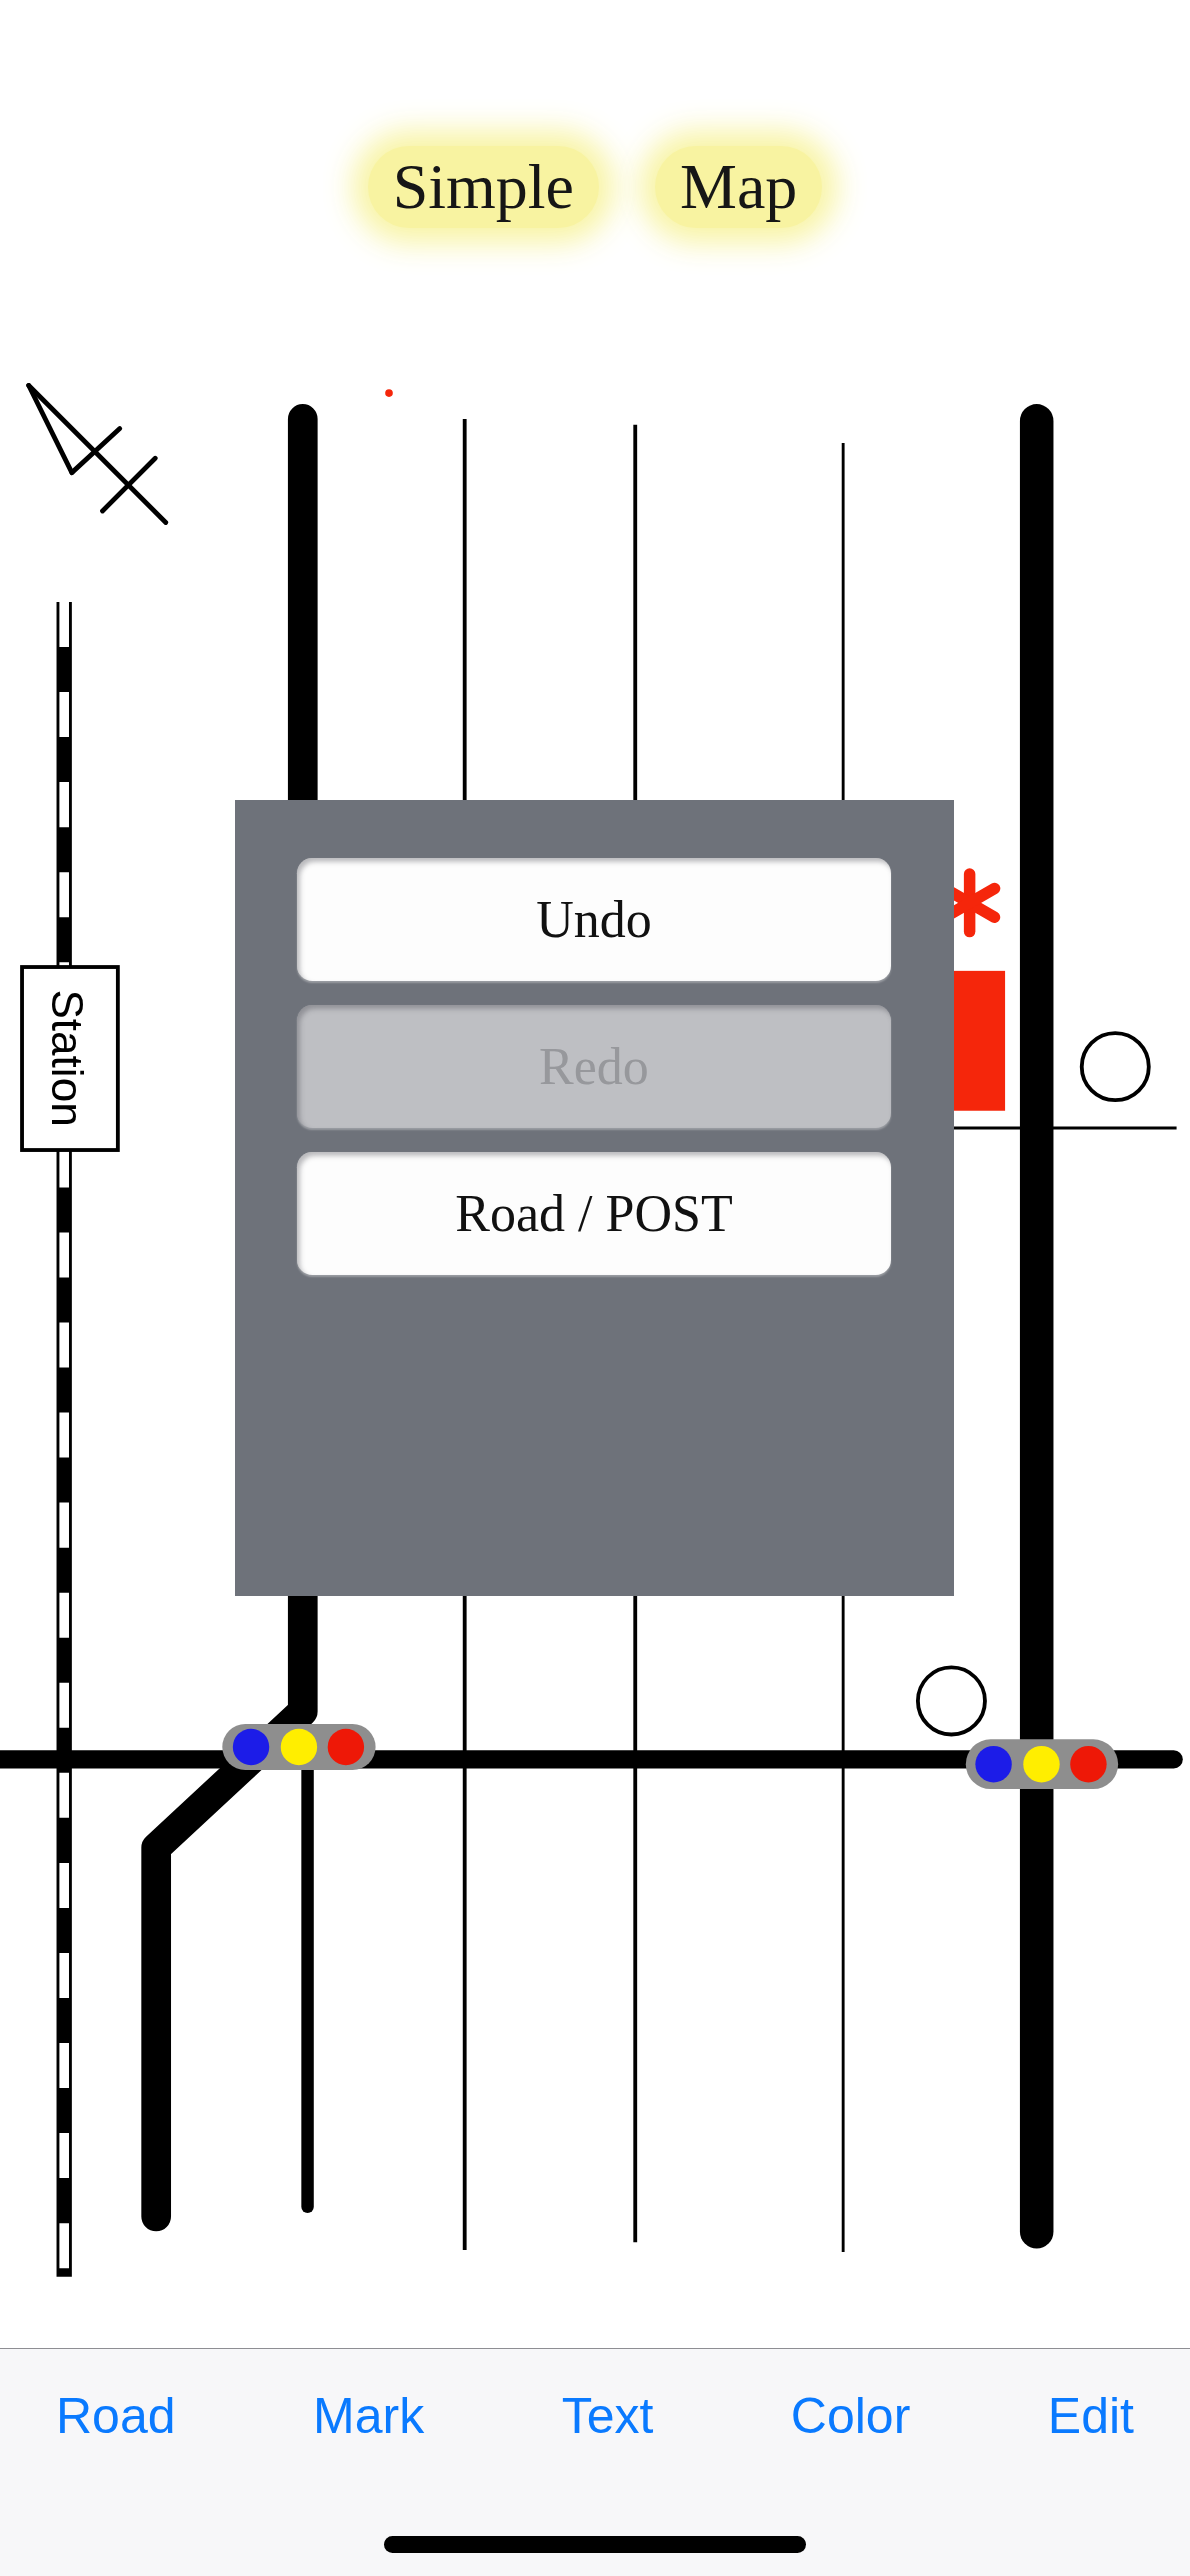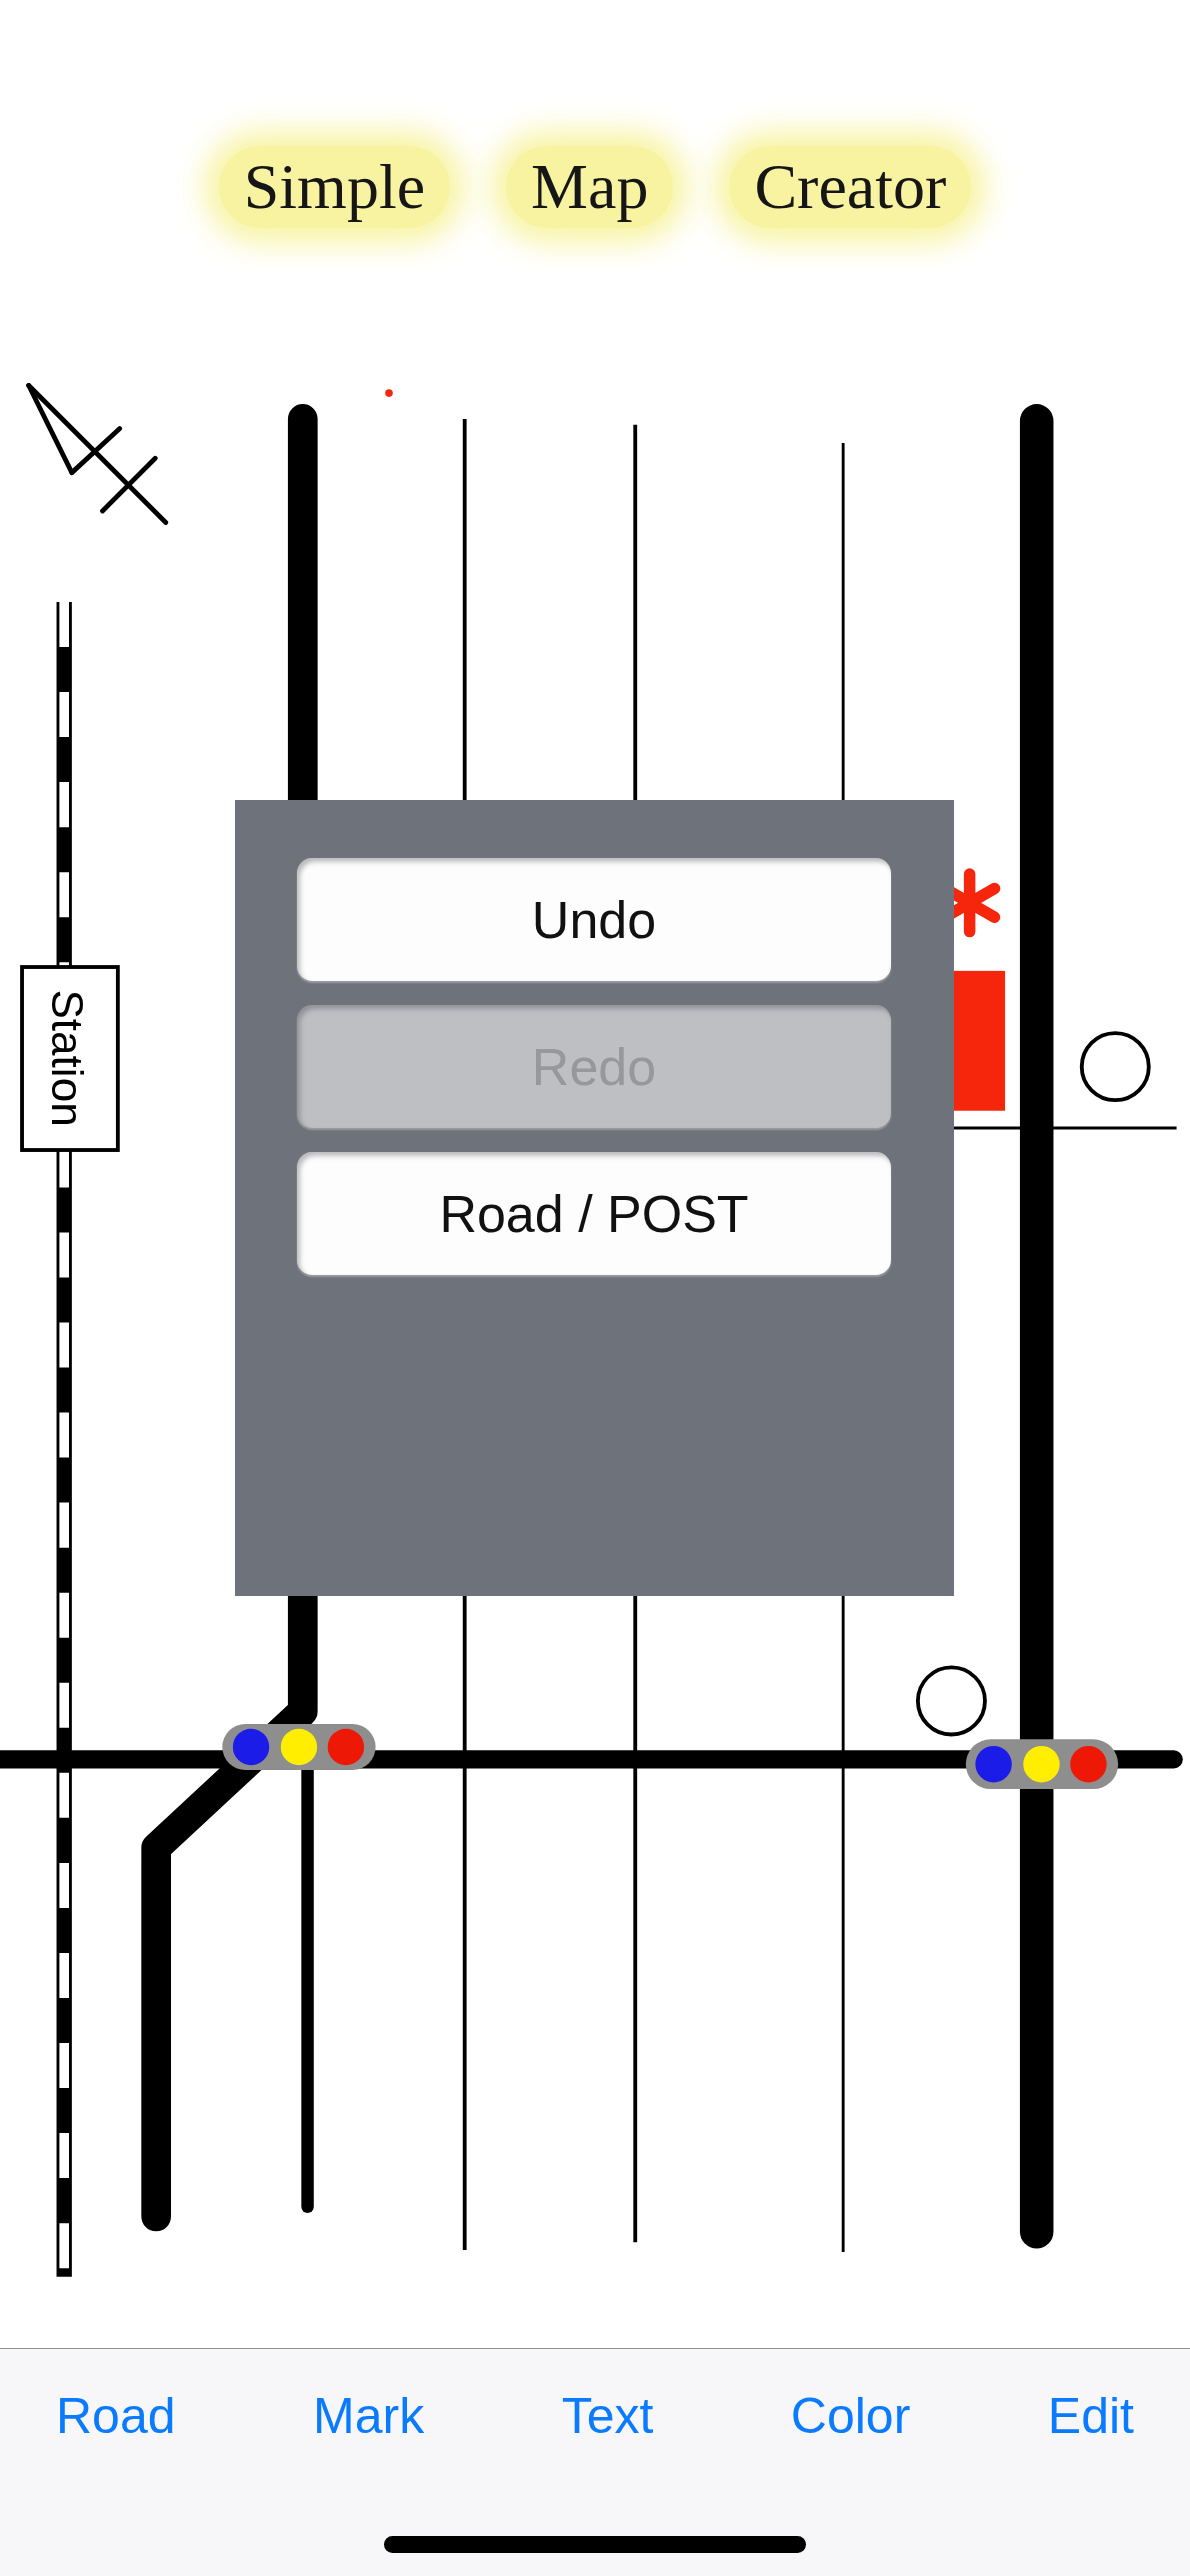--- a/index.html
+++ b/index.html
@@ -40,21 +40,21 @@
   .map-svg{position:absolute;left:0;top:0;}
   
   .popup{
     position:absolute;left:235px;top:800px;width:719px;height:796px;
     background:var(--c-popup_bg);box-sizing:border-box;
     padding:58px 62px 0 62px;display:flex;flex-direction:column;
   }
   .popup button{
     width:594px;height:123px;flex:none;border:none;border-radius:15.3px;
     background:var(--c-button_bg);color:var(--c-button_text);
-    font-family:Liberation Sans, sans-serif;font-size:52px;
+    font-family:Liberation Serif, serif;font-size:52px;
     box-shadow:inset 2.9px 3.8px 4.8px rgba(60,60,70,0.35), 0 1.9px 1.9px rgba(255,255,255,0.30);
     margin-bottom:24px;
   }
   .popup button.disabled{
     background:var(--c-disabled_bg);color:var(--c-disabled_text);
   }
   
   .toolbar{
     position:absolute;left:0;top:2348px;width:100%;height:284px;
     background:var(--c-toolbar_bg);border-top:1.9px solid var(--c-toolbar_border);
@@ -72,21 +72,20 @@
 </style>
 </head>
 <body>
 
 <div class="phone">
 
 
   <div class="titlebar">
     <span class="hl">Simple</span>
     <span class="hl">Map</span>
-    <span class="hl">Creator</span>
   </div>
 
   <svg class="map-svg" width="1190" height="2576" viewBox="0 0 1242 2688">
 
     <g>
       <line x1="67" y1="628" x2="67" y2="2376" stroke="#000" stroke-width="16"></line>
       <line x1="67" y1="628" x2="67" y2="2376" stroke="#fff" stroke-width="10" stroke-dasharray="47 47"></line>
     </g>
 
     <g stroke="#000" stroke-width="5" stroke-linecap="round" fill="none">

